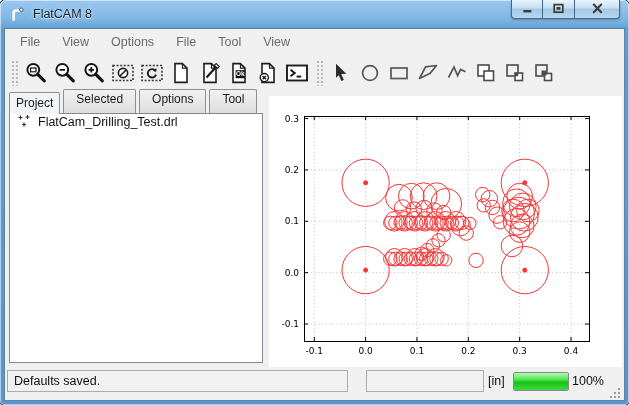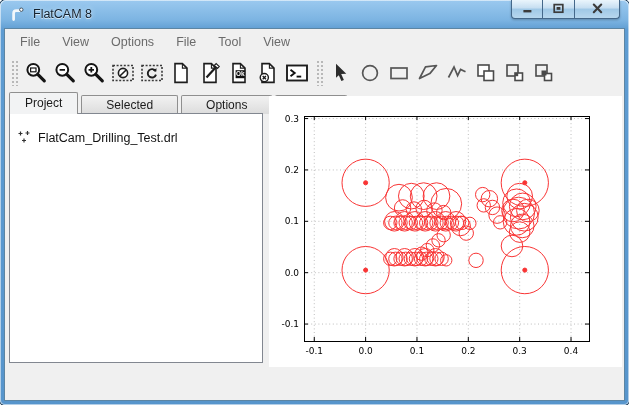--- a/index.html
+++ b/index.html
@@ -47,29 +47,29 @@
     background-size:4px 4px; }
   .tb-btn { width:29px; height:29px; display:flex; align-items:center;
     justify-content:center; border-radius:2px; }
   .tb-btn .icon, .tb-btn svg { width:24px; height:24px; display:block; }
 
   
   .tabs { position:absolute; left:4px; top:63px; height:22px; display:flex;
     align-items:flex-end; }
   .tab { font-size:12px; color:#1b1b1b; text-align:center;
     border:1px solid #8f8f8f; border-bottom:none; border-radius:2px 2px 0 0;
-    background:linear-gradient(180deg,#f2f2f2,#dcdcdc); height:19px;
-    line-height:18px; padding:0 24px; margin-right:3px; }
+    background:linear-gradient(180deg,#f2f2f2,#dcdcdc); height:25px;
+    line-height:18px; padding:0 12px; margin-right:3px; }
   .tab.active { background:#f2f3f4; height:22px; line-height:21px;
-    padding:0 15px; position:relative; z-index:2; }
+    padding:0 6px; position:relative; z-index:2; }
 
   
   .tree { position:absolute; left:4px; top:84px; width:254px; height:250px;
     background:#ffffff; border:1px solid #828790; z-index:1; }
-  .tree-item { display:flex; align-items:center; gap:6px; padding:16px 2px 2px 7px; }
+  .tree-item { display:flex; align-items:center; gap:6px; padding:0 2px 2px 7px; }
   .tree-item .icon { width:15px; height:15px; }
   .tree-item .icon svg { width:15px; height:15px; display:block; }
   .tree-label { font-size:12.5px; color:#111; }
 
   
   .canvas { position:absolute; left:264px; top:67px; width:353px; height:271px;
     background:#ffffff; }
   .canvas svg { display:block; }
 
   
@@ -441,15 +441,36 @@
           <circle cx="244" cy="114.52054794520546" r="11.297297297297296" fill="none" stroke="#f93434" stroke-width="1"></circle>
           <circle cx="258.8918918918919" cy="114.52054794520546" r="11.297297297297296" fill="none" stroke="#f93434" stroke-width="1"></circle>
           <circle cx="242.97297297297297" cy="149.96575342465752" r="10.783783783783784" fill="none" stroke="#f93434" stroke-width="1"></circle>
           <circle cx="96.62162162162161" cy="174.10958904109586" r="2.0540540540540544" fill="#f93434" stroke="#f93434" stroke-width="1"></circle>
           <circle cx="96.62162162162161" cy="86.78082191780821" r="2.0540540540540544" fill="#f93434" stroke="#f93434" stroke-width="1"></circle>
           <circle cx="255.8108108108108" cy="174.10958904109586" r="2.0540540540540544" fill="#f93434" stroke="#f93434" stroke-width="1"></circle>
           <circle cx="255.8108108108108" cy="86.78082191780821" r="2.0540540540540544" fill="#f93434" stroke="#f93434" stroke-width="1"></circle>
         </svg>
     </div>
 
+    <div class="statusbar">
+      <div class="status-panel sp-msg">Defaults saved.</div>
+      <div class="status-panel sp-aux"></div>
+      <span class="units">[in]</span>
+      <div class="progress">
+        <div class="progress-fill" style="width: 100%;"></div>
+      </div>
+      <span class="progress-label">100%</span>
+      <span class="grip">
+        <svg width="12" height="12">
+          <g fill="#9d9d9d">
+            <rect x="9" y="1" width="2" height="2"></rect>
+              <rect x="9" y="5" width="2" height="2"></rect>
+            <rect x="9" y="9" width="2" height="2"></rect>
+              <rect x="5" y="5" width="2" height="2"></rect>
+            <rect x="5" y="9" width="2" height="2"></rect>
+              <rect x="1" y="9" width="2" height="2"></rect>
+          </g>
+        </svg>
+      </span>
+    </div>
 
   </div>
 </div>
 
 </body></html>

